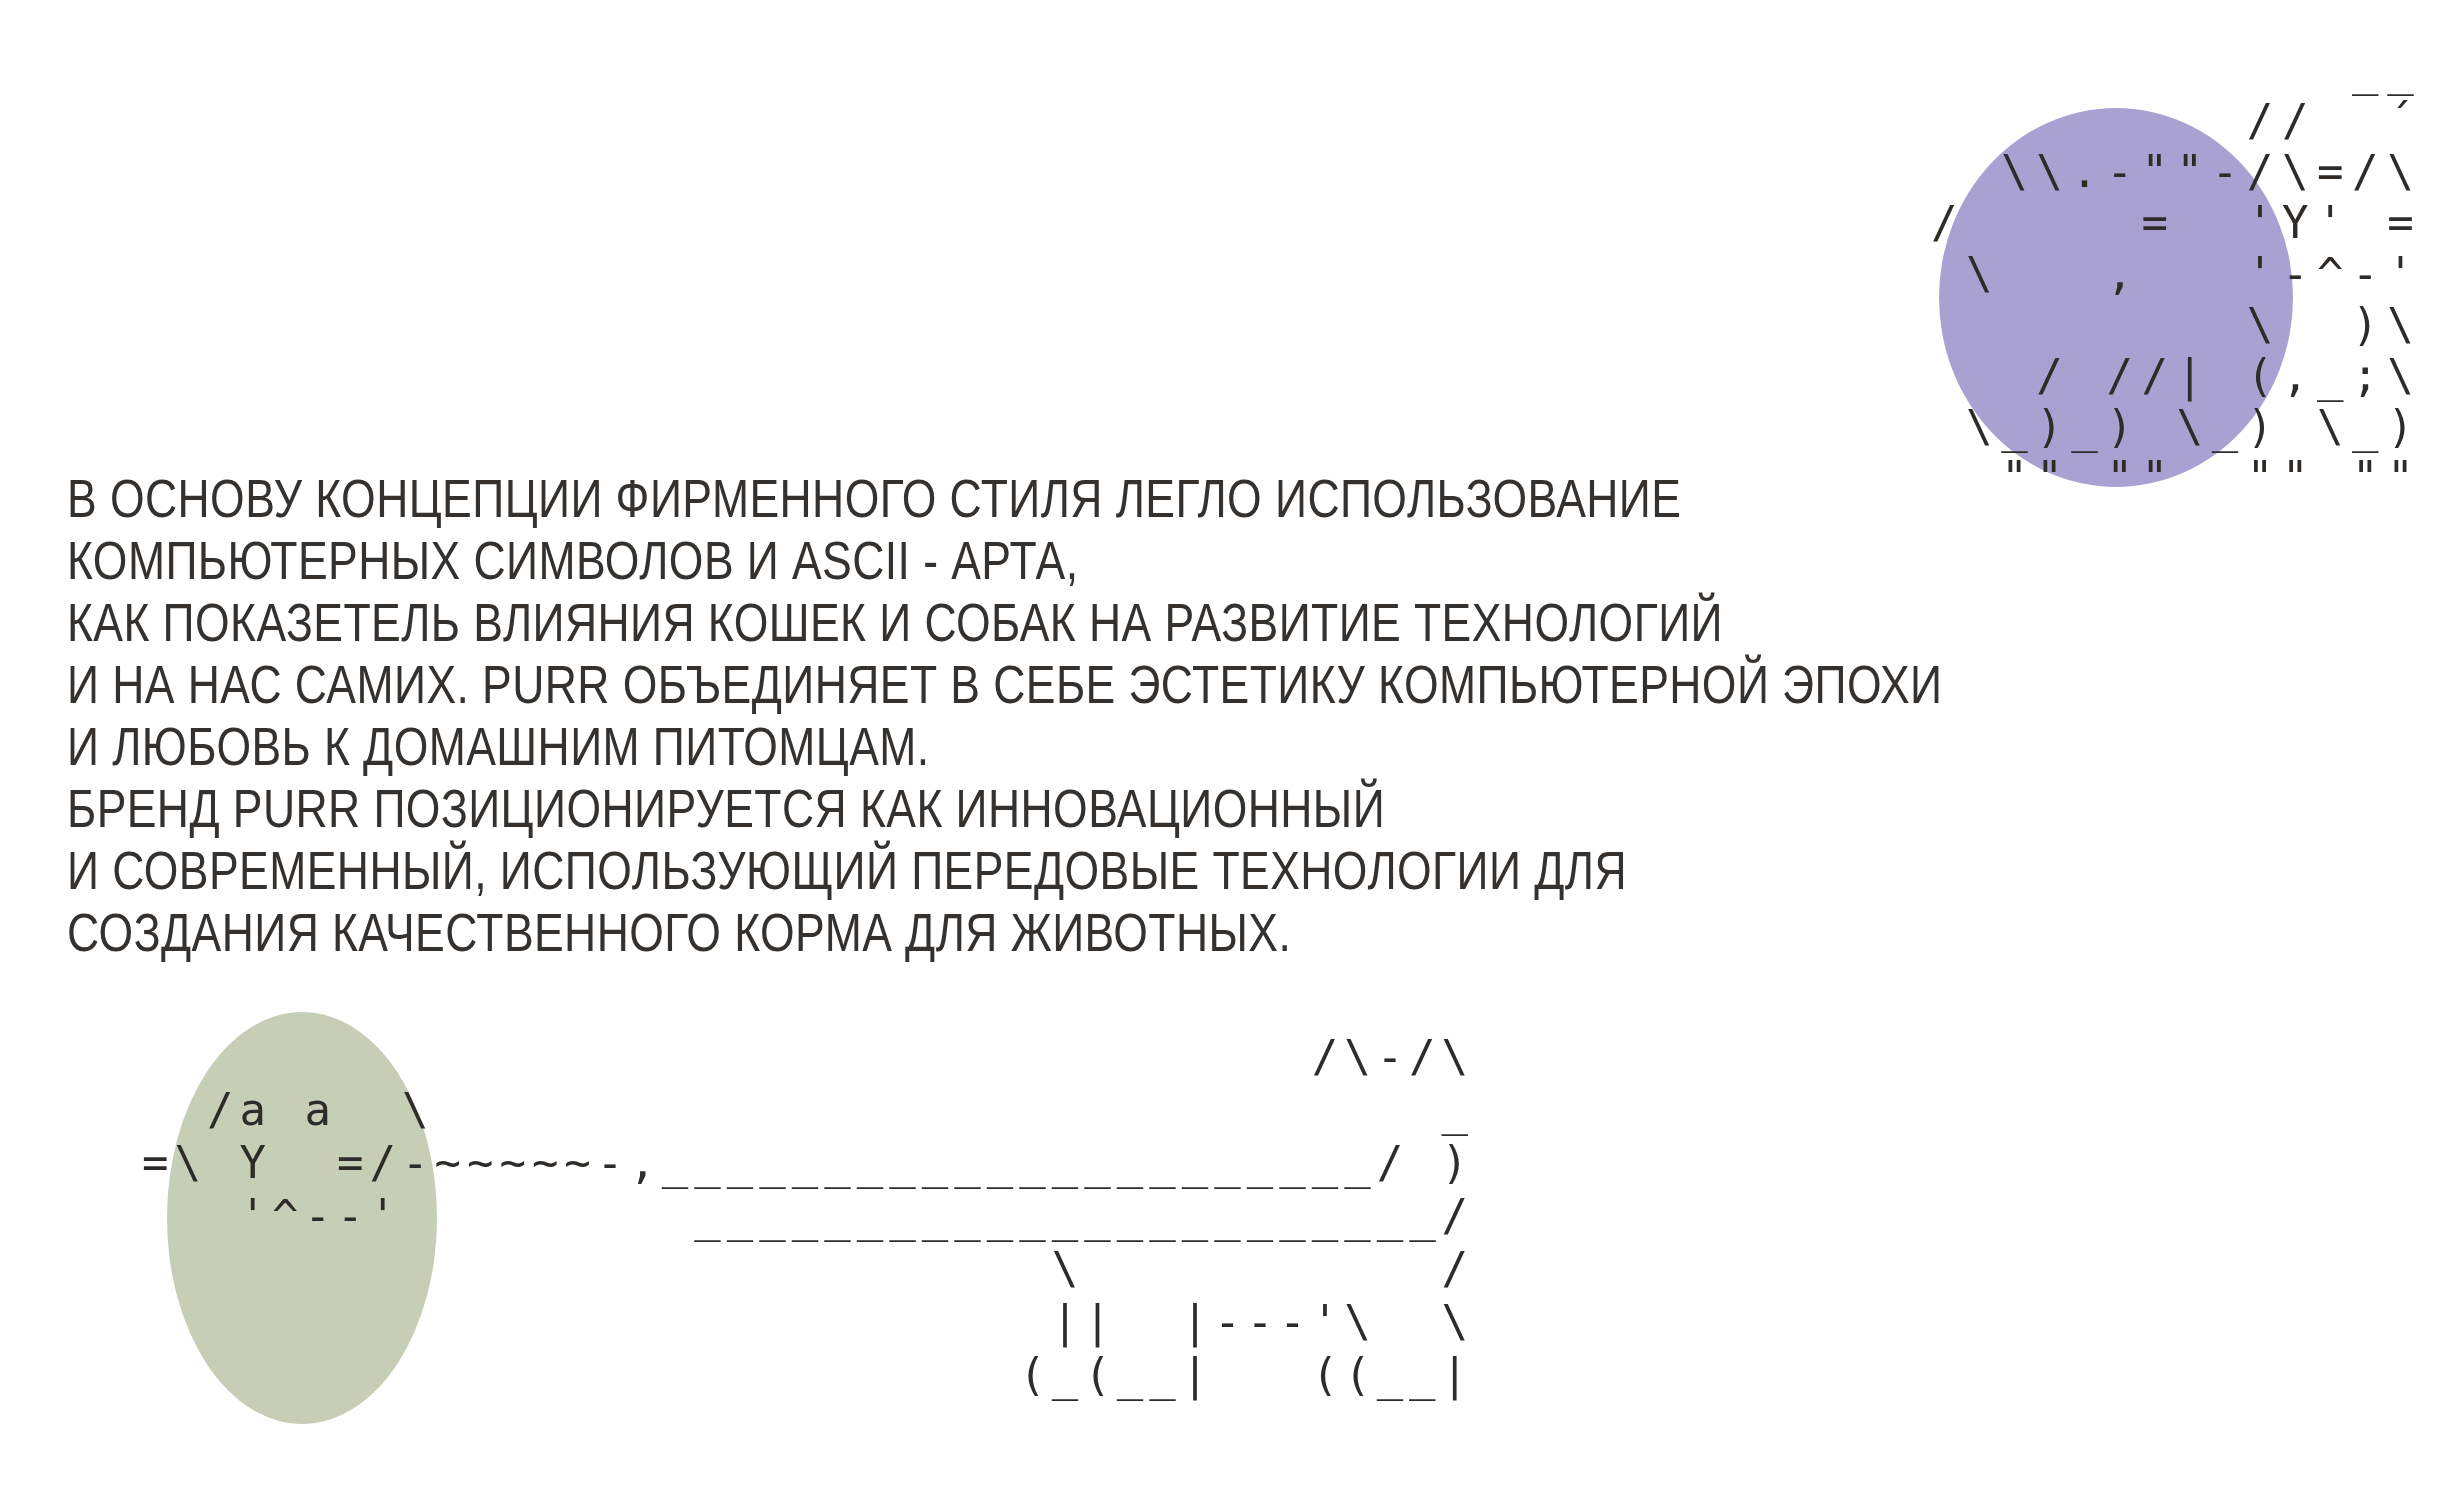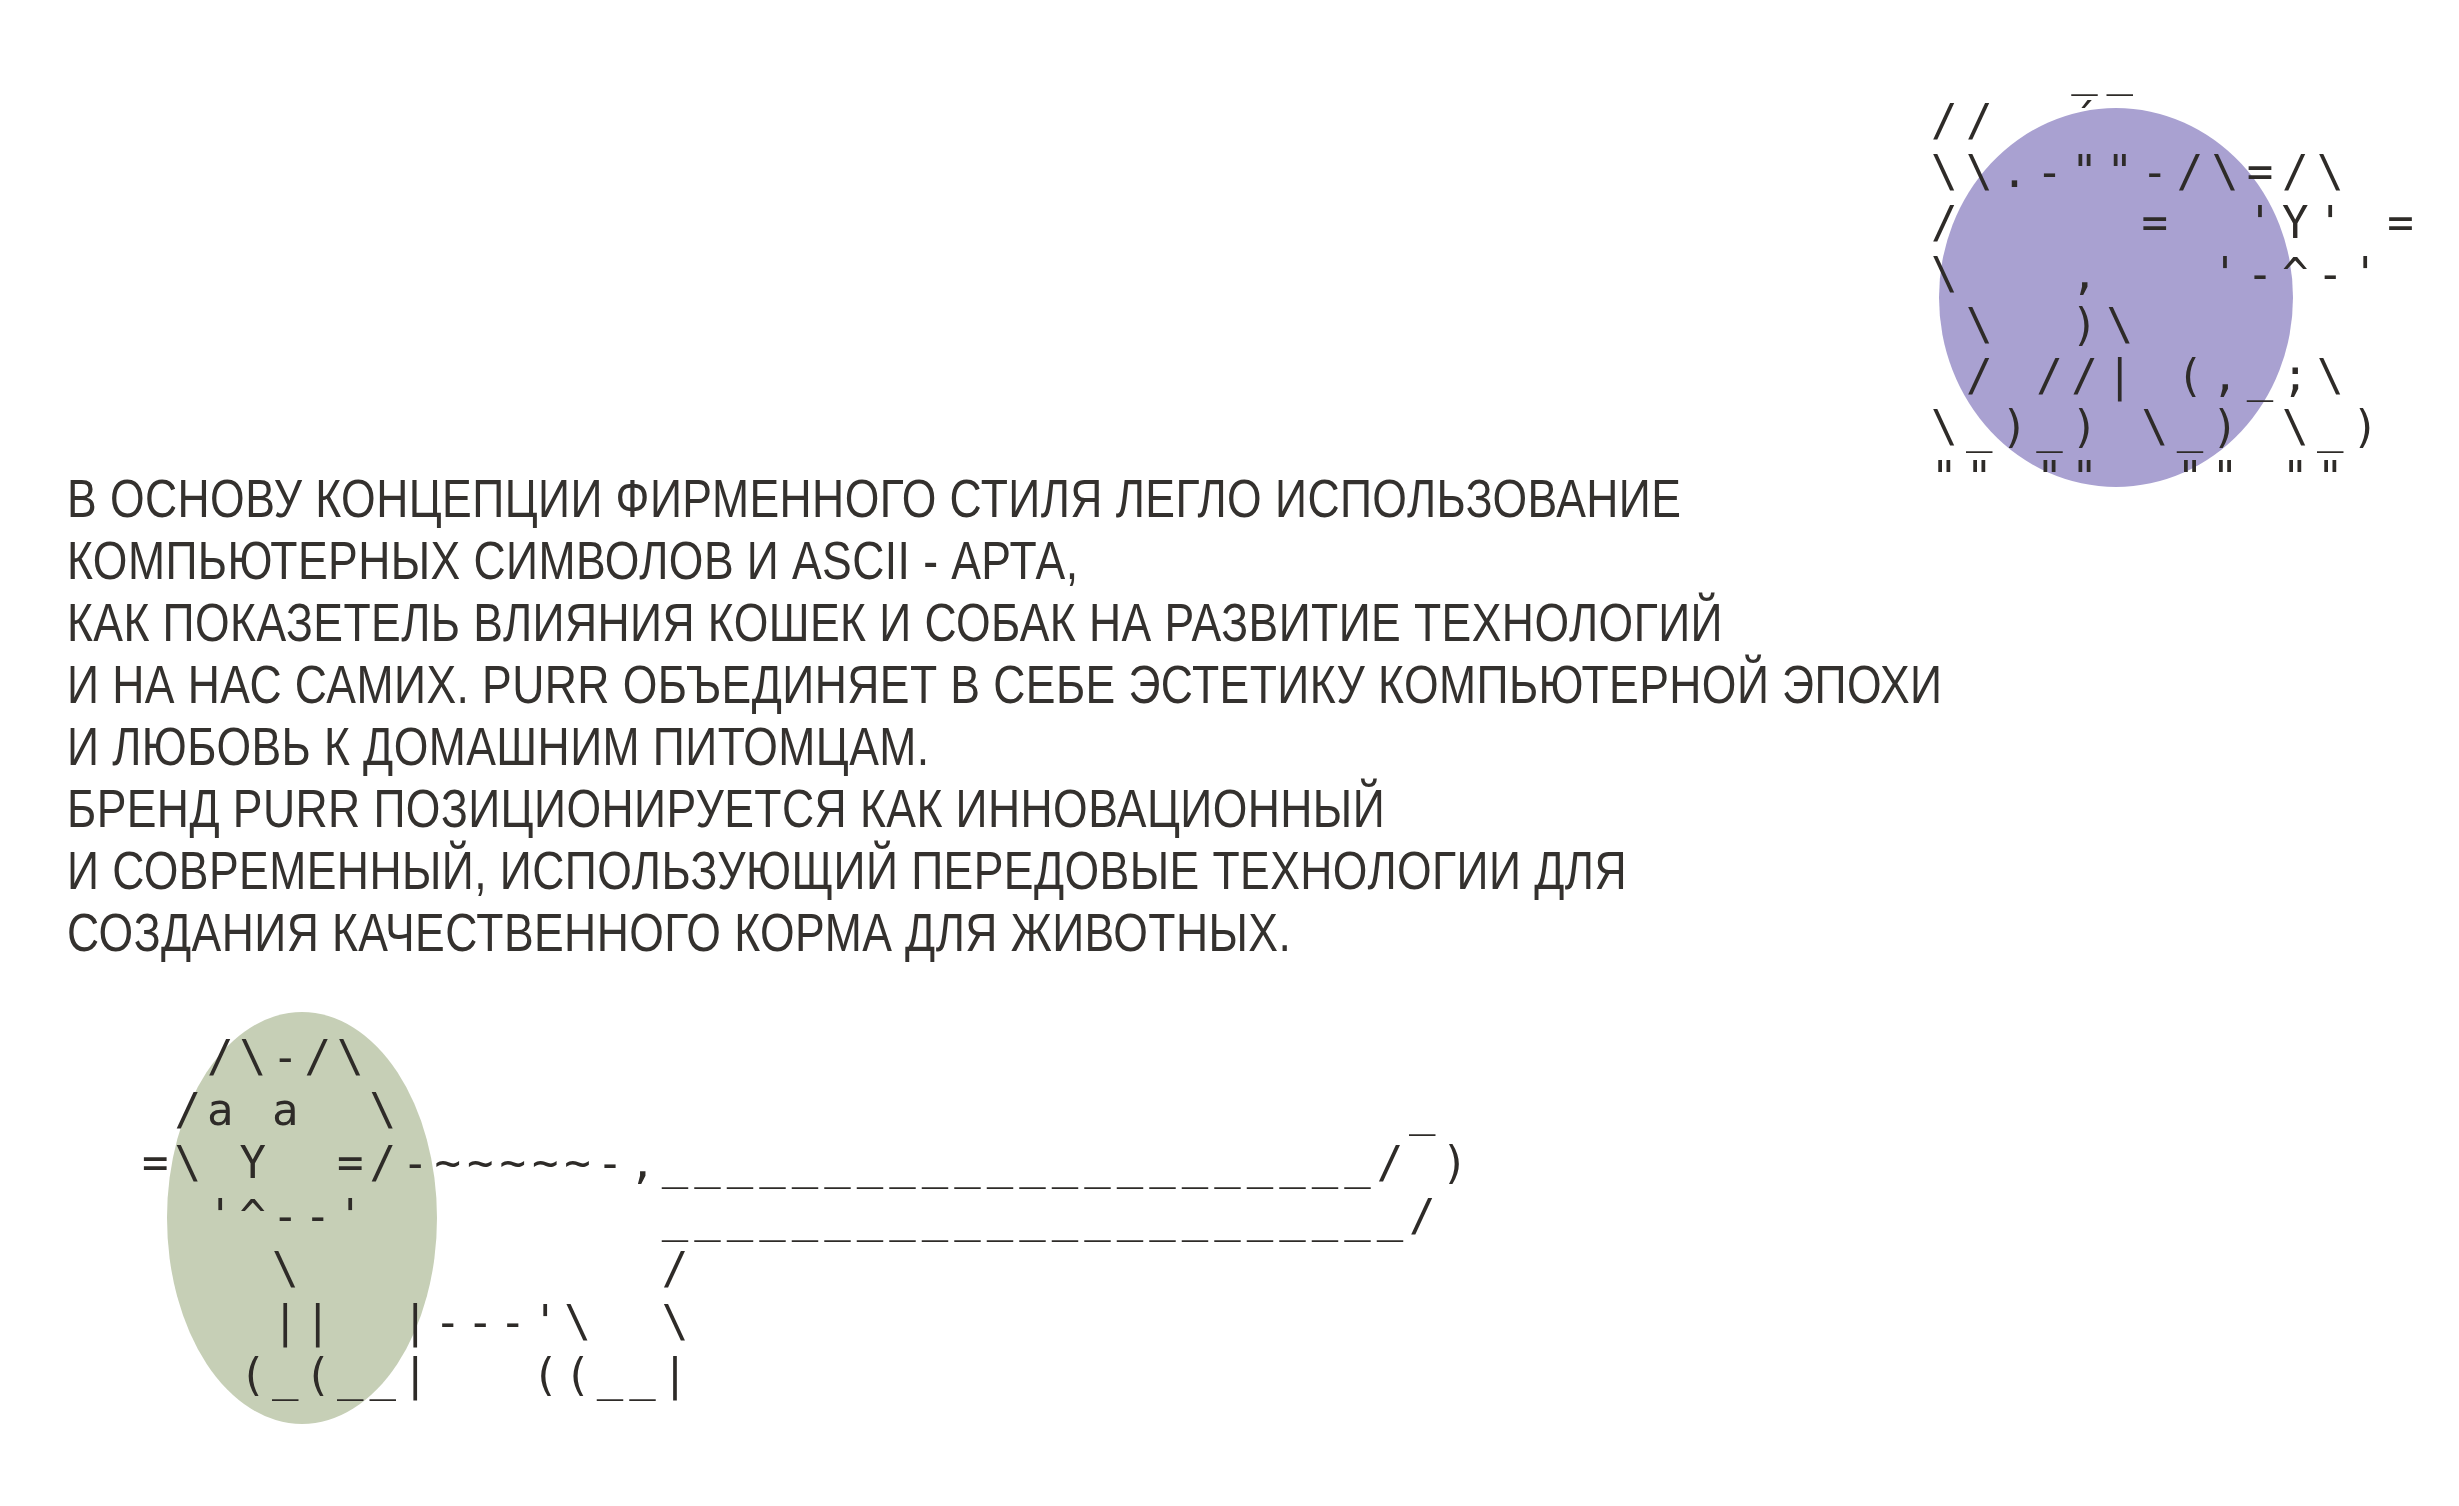--- a/index.html
+++ b/index.html
@@ -36,20 +36,21 @@
   }
 
   
   pre.ascii {
     position: absolute;
     margin: 0;
     z-index: 2;
     font-family: "DejaVu Sans Mono", monospace;
     font-weight: 400;
     white-space: pre;
+    text-align: right;
   }
   pre.ascii.dog {
     left: 1931px;
     top: 44px;
     font-size: 44px;
     line-height: 51px;
     letter-spacing: 8.6px;
   }
   pre.ascii.cat {
     left: 142px;

